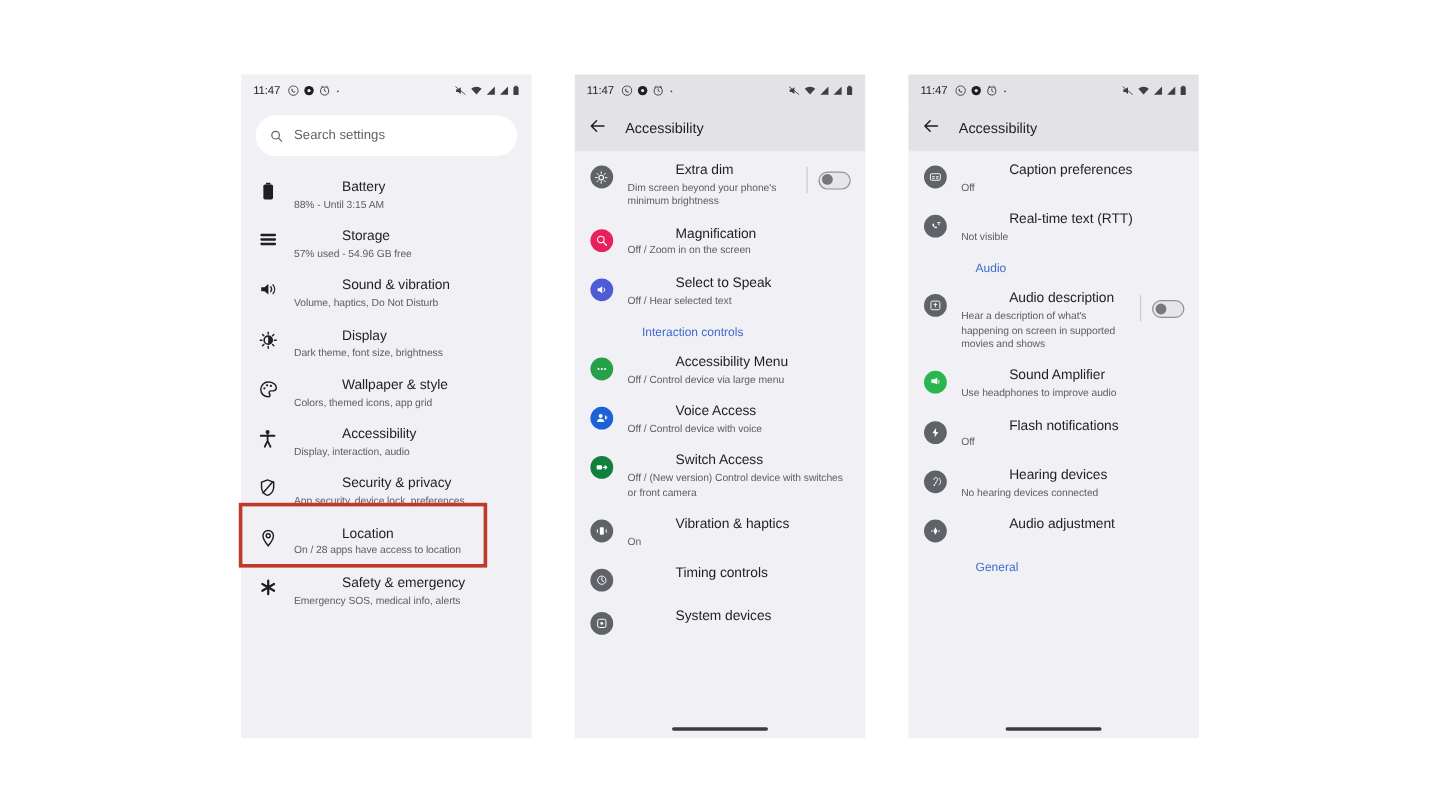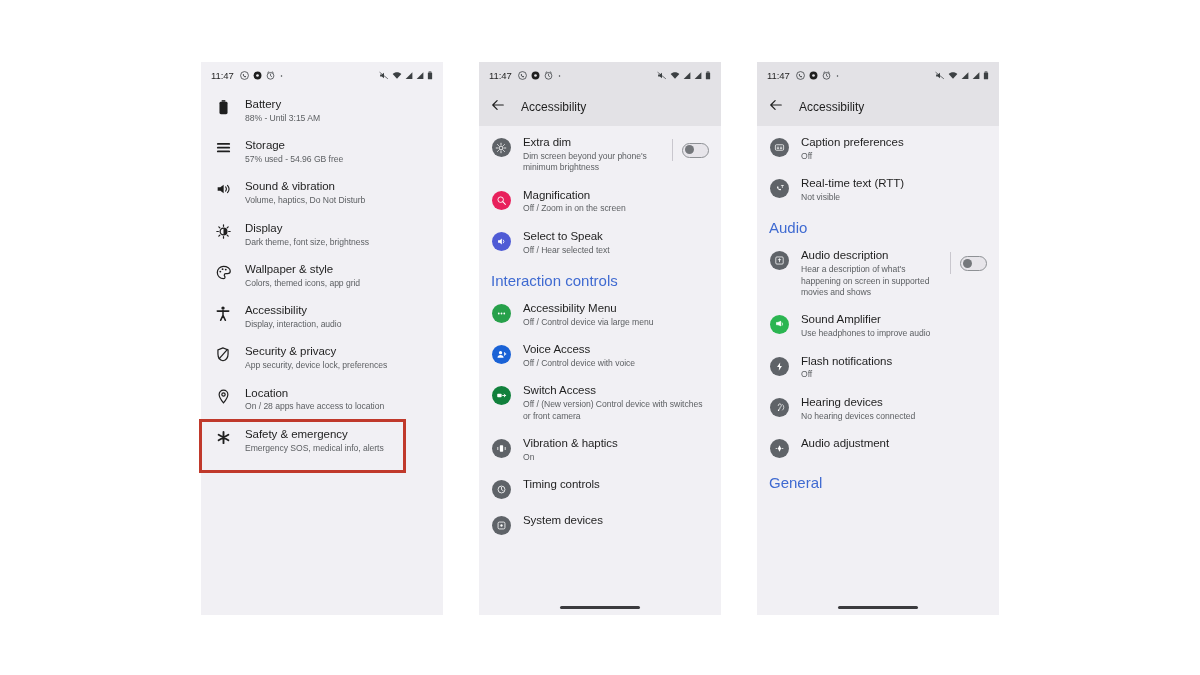--- a/index.html
+++ b/index.html
@@ -66,29 +66,31 @@
   }
   .row-icon {
     width:20px; flex:0 0 20px;
     display:flex; align-items:center; justify-content:center;
     margin-top:3px;
   }
   .row-text { flex:1; min-width:0; }
   .row-title {
     font-size:11.5px; color:#1f1f1f; line-height:1.25;
     letter-spacing:-0.05px;
+    margin-left:40px;
   }
   .row-sub {
     font-size:8.6px; color:#5c5f62; line-height:1.32;
     margin-top:1.5px; letter-spacing:-0.05px;
   }
   .section-header {
-    font-size:15px; color:#4a6fa5;
+    font-size:10px; color:#4a6fa5;
     padding:9px 12px 5px 12px;
     font-weight:500;
+    margin-left:44px;
   }
   .section-header.blue { color:#3f6ad1; }
 
   
   .circ {
     width:19px; height:19px; border-radius:50%;
     display:flex; align-items:center; justify-content:center;
     flex:0 0 19px;
   }
   .circ svg { display:block; }
@@ -170,20 +172,29 @@
         <svg class="sb-ic" width="8" height="9" viewBox="0 0 14 16">
             <path d="M13 2v12H1z" fill="#3c4043"></path>
           </svg>
         <svg class="sb-ic" width="6" height="9" viewBox="0 0 10 16">
             <rect x="2.6" y="0.8" width="4.8" height="1.7" fill="#3c4043"></rect>
             <rect x="1.2" y="2.5" width="7.6" height="12.2" rx="1.1" fill="#3c4043"></rect>
           </svg>
       </span>
     </div>
 
+    <div class="searchwrap">
+      <div class="searchbar">
+        <svg width="11" height="11" viewBox="0 0 16 16">
+            <circle cx="6.8" cy="6.8" r="4.6" fill="none" stroke="#5f6368" stroke-width="1.5"></circle>
+            <path d="M10.3 10.3L14 14" stroke="#5f6368" stroke-width="1.6" stroke-linecap="round"></path>
+          </svg>
+        <span class="search-placeholder">Search settings</span>
+      </div>
+    </div>
 
     <div class="list">
 
       <div class="row">
         <span class="row-icon">
           <svg width="11" height="15" viewBox="0 0 12 16">
               <rect x="4" y="0" width="4" height="1.7" fill="#1f1f1f"></rect>
               <rect x="1.6" y="1.7" width="8.8" height="13.6" rx="1.6" fill="#1f1f1f"></rect>
             </svg>
         </span>

